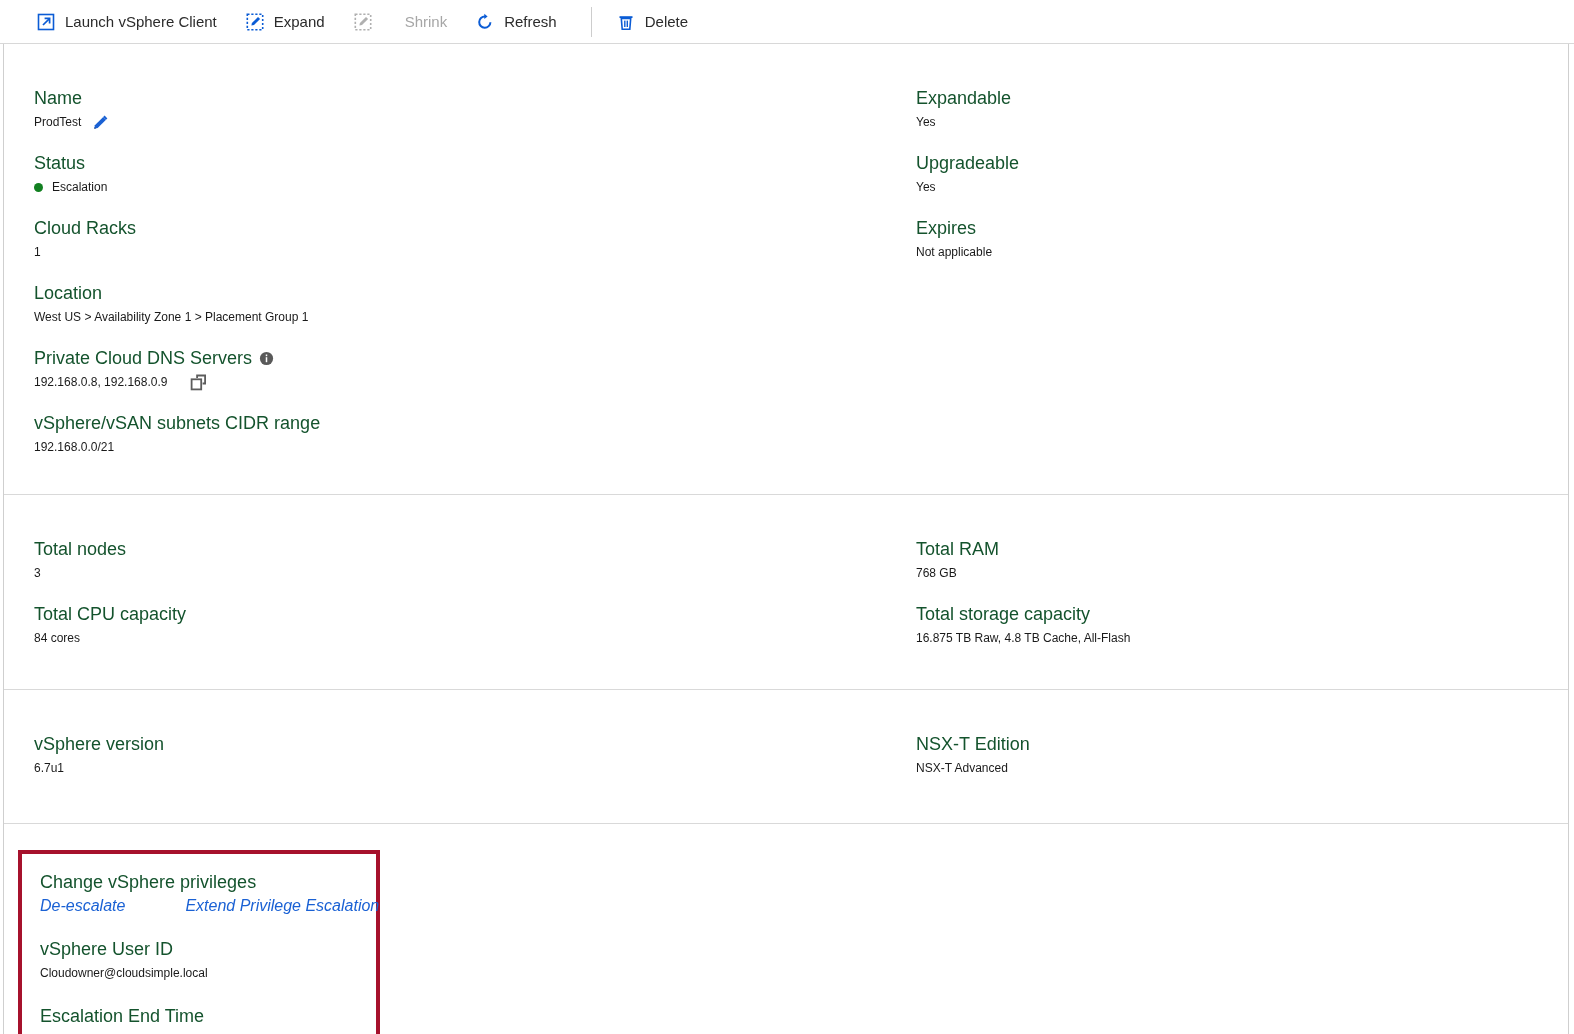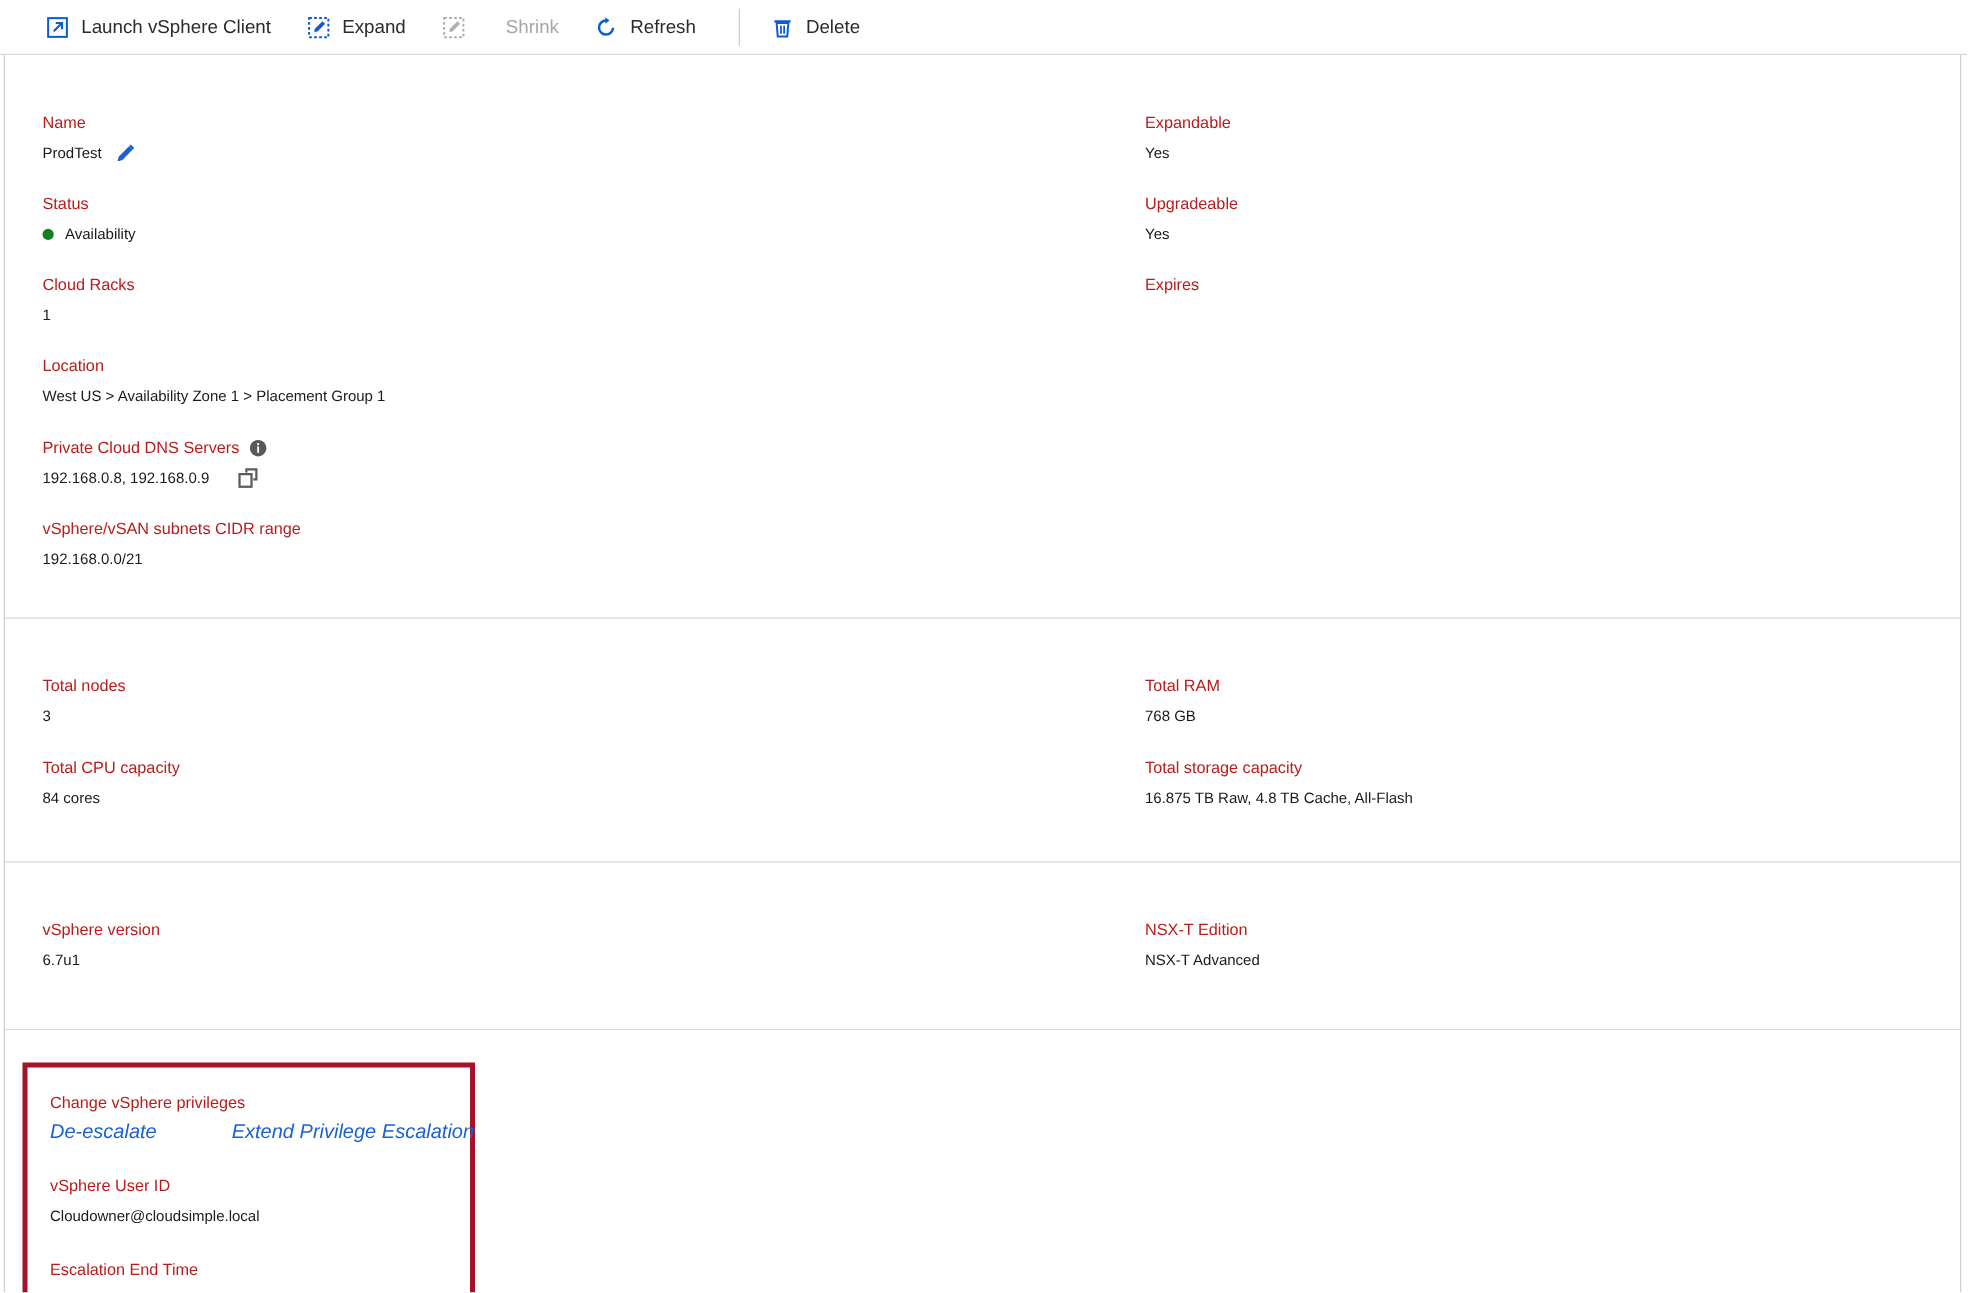--- a/index.html
+++ b/index.html
@@ -75,22 +75,22 @@
     display: flex;
     align-items: flex-start;
   }
   .col-left { width: 912px; padding-left: 30px; flex: 0 0 auto; }
   .col-right { flex: 1 1 auto; text-align: right; }
 
   .field { margin-bottom: 20px; }
   .field:last-child { margin-bottom: 0; }
 
   .f-label {
-    color: #b91c1c;
-    font-size: 13px;
+    color: #14532d;
+    font-size: 18px;
     line-height: 20px;
     margin-bottom: 3px;
     display: flex;
     align-items: center;
     gap: 7px;
   }
   .f-value {
     color: #1a1a1a;
     font-size: 12px;
     line-height: 22px;
@@ -219,21 +219,21 @@
                   <path d="M3.2 15.8 L5.1 15.4 L3.6 13.9 Z" fill="#2b4f8a"></path>
                 </svg>
               </span>
             </div>
           </div>
 
           <div class="field">
             <div class="f-label">Status</div>
             <div class="f-value status-row">
               <span class="dot"></span>
-              <span>Availability</span>
+              <span>Escalation</span>
             </div>
           </div>
 
           <div class="field">
             <div class="f-label">Cloud Racks</div>
             <div class="f-value">1</div>
           </div>
 
           <div class="field">
             <div class="f-label">Location</div>
@@ -276,20 +276,21 @@
             <div class="f-value">Yes</div>
           </div>
 
           <div class="field">
             <div class="f-label">Upgradeable</div>
             <div class="f-value">Yes</div>
           </div>
 
           <div class="field">
             <div class="f-label">Expires</div>
+            <div class="f-value">Not applicable</div>
           </div>
 
         </div>
       </div>
     </div>
 
     <div class="section" id="sec-capacity">
       <div class="cols">
         <div class="col-left">
 

